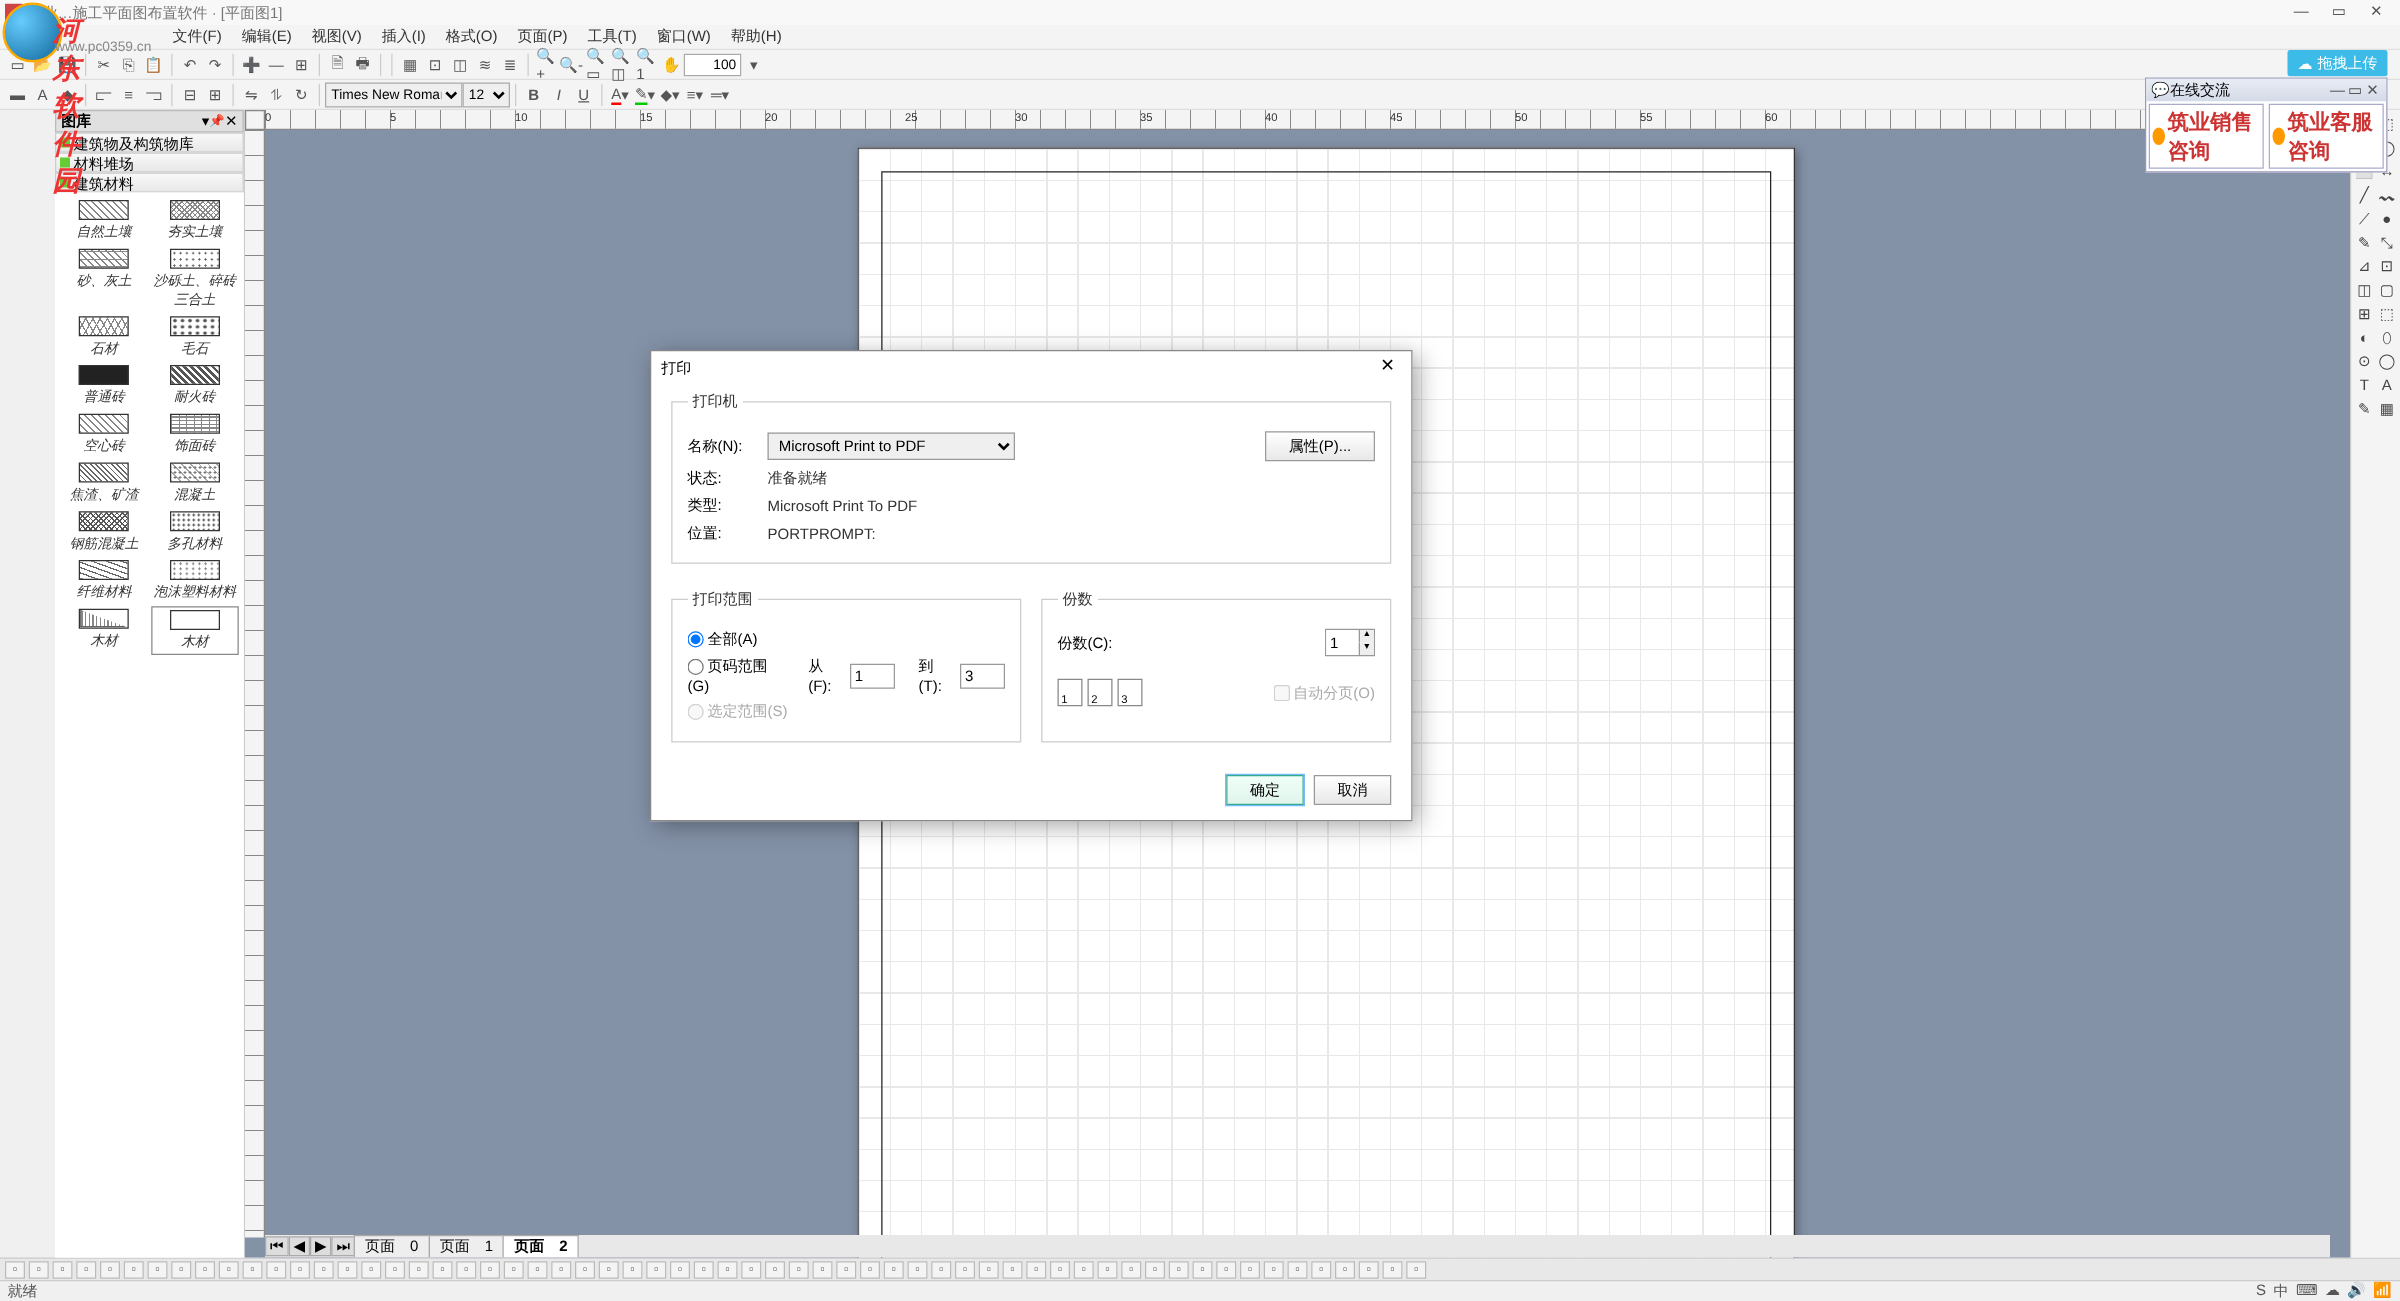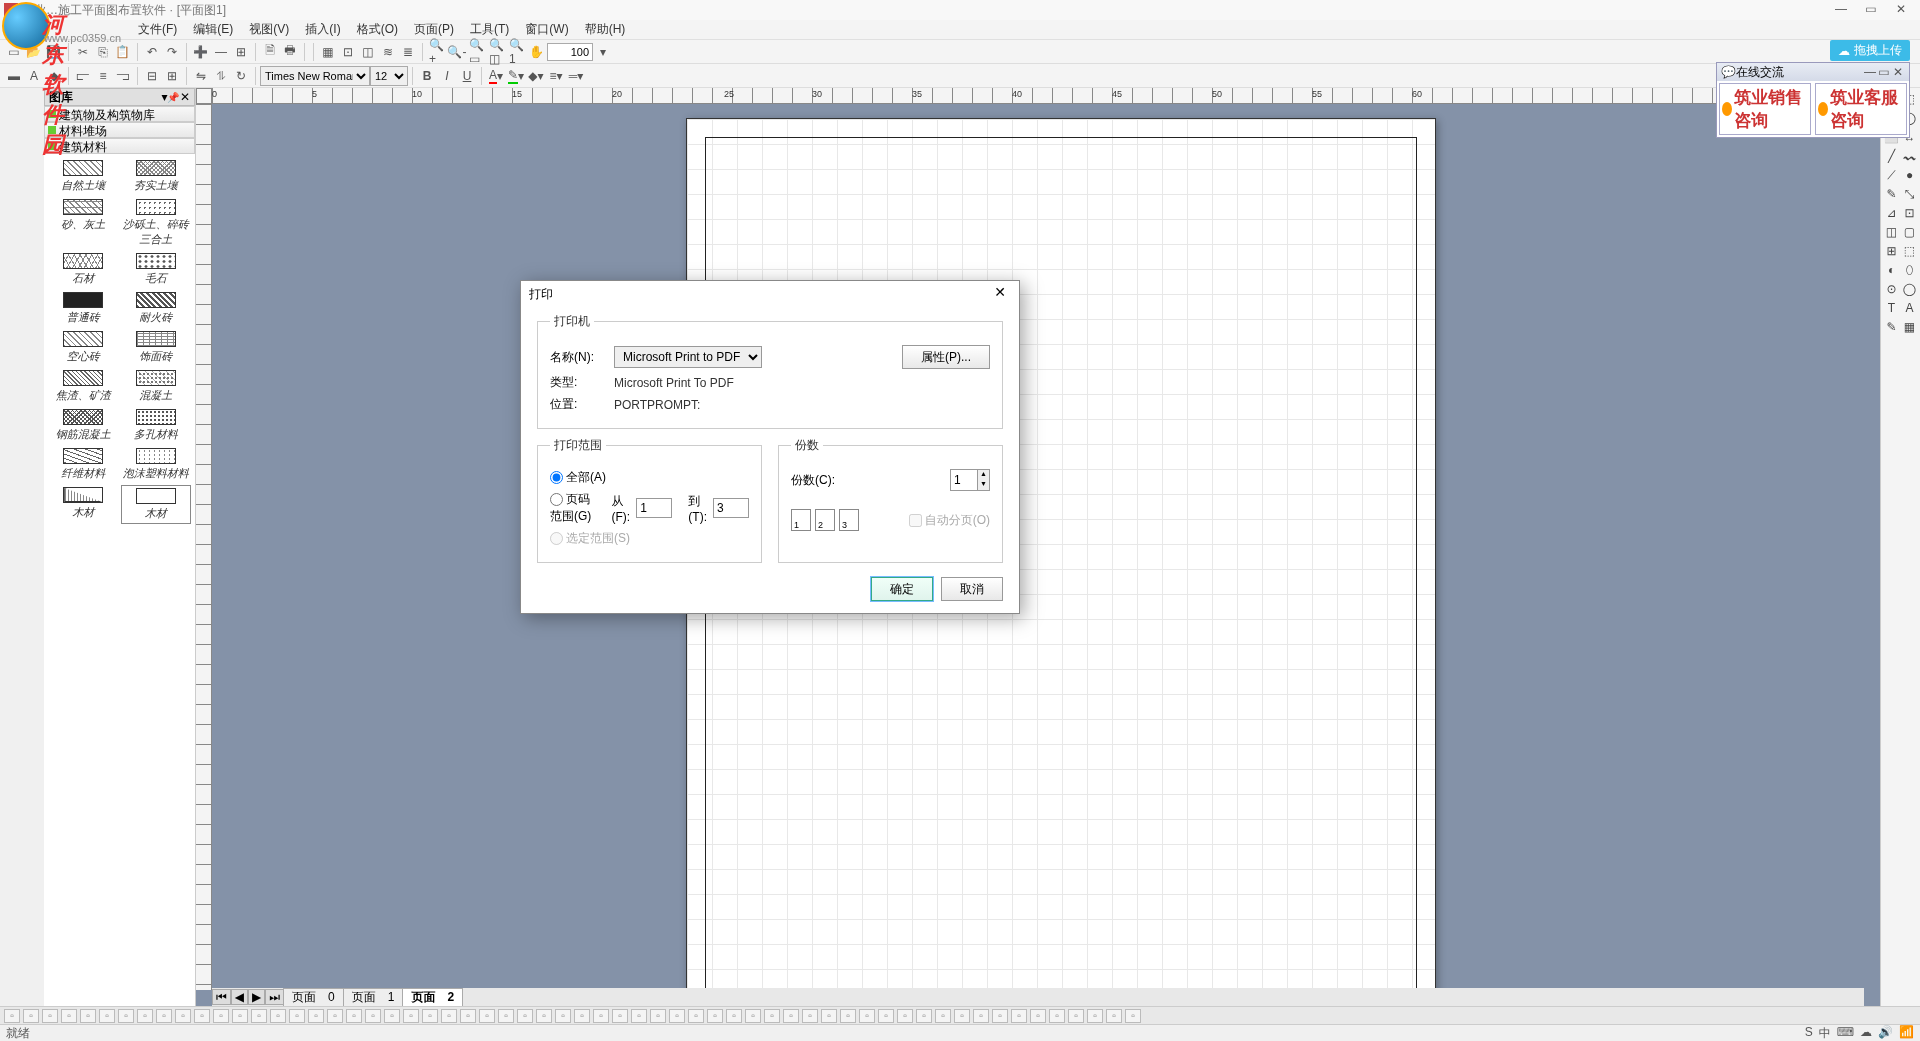--- a/index.html
+++ b/index.html
@@ -81,26 +81,26 @@
 
 .symbol-bar { height: 18px; background: #e8e8e8; border-top: 1px solid #ccc; display: flex; align-items: center; padding: 0 4px; gap: 3px; }
 .symbol-bar .sb { width: 16px; height: 14px; border: 1px solid #bbb; display: flex; align-items: center; justify-content: center; font-size: 10px; color: #666; background: #f4f4f4; }
 .statusbar { height: 17px; background: #f0f0f0; border-top: 1px solid #ccc; display: flex; align-items: center; padding: 0 6px; color: #555; }
 .statusbar .spacer { flex: 1; }
 .statusbar .tray { display: flex; gap: 6px; }
 .statusbar .tray span { font-size: 12px; }
 
 
 .dialog-overlay { position: absolute; inset: 0; z-index: 10; pointer-events: none; }
-.dialog { position: absolute; left: 520px; top: 280px; width: 500px; background: #fff; border: 1px solid #888; box-shadow: 4px 4px 18px rgba(0,0,0,.35); pointer-events: auto; }
+.dialog { position: absolute; left: 520px; top: 280px; width: 610px; background: #fff; border: 1px solid #888; box-shadow: 4px 4px 18px rgba(0,0,0,.35); pointer-events: auto; }
 .dlg-title { height: 26px; display: flex; align-items: center; padding: 0 8px; }
 .dlg-title .t { flex: 1; }
 .dlg-title .x { width: 22px; height: 20px; text-align: center; font-size: 14px; }
 .dlg-body { padding: 6px 16px 12px 16px; }
-fieldset { border: 1px solid #ccc; padding: 10px 12px; margin-bottom: 8px; }
+fieldset { border: 1px solid #ccc; padding: 10px 12px; margin-bottom: 20px; }
 legend { padding: 0 4px; color: #333; }
 .row { display: flex; align-items: center; margin: 5px 0; gap: 6px; }
 .row .lbl { width: 58px; }
 .row .val { color: #333; }
 .dlg-select { flex: 1; height: 22px; border: 1px solid #999; padding: 0 4px; max-width: 320px; }
 .dlg-btn { height: 24px; padding: 0 18px; border: 1px solid #999; background: linear-gradient(#fff,#e8e8e8); }
 .dlg-btn.primary { border: 1px solid #3a8; background: linear-gradient(#f0fff8,#e0f4ec); outline: 1px solid #7bf; }
 .two-col { display: flex; gap: 16px; }
 .two-col fieldset { flex: 1; }
 .dlg-footer { display: flex; justify-content: flex-end; gap: 8px; padding-top: 6px; }
@@ -500,20 +500,24 @@
     </div>
     <div class="dlg-body">
       <fieldset>
         <legend>打印机</legend>
         <div class="row">
           <span class="lbl">名称(N):</span>
           <select class="dlg-select"><option>Microsoft Print to PDF</option></select>
           <div style="flex:1"></div>
           <button class="dlg-btn">属性(P)...</button>
         </div>
+        <div class="row">
+            <span class="lbl">状态:</span>
+            <span class="val">准备就绪</span>
+          </div>
         <div class="row">
             <span class="lbl">类型:</span>
             <span class="val">Microsoft Print To PDF</span>
           </div>
         <div class="row">
             <span class="lbl">位置:</span>
             <span class="val">PORTPROMPT:</span>
           </div>
       </fieldset>
       <div class="two-col">

